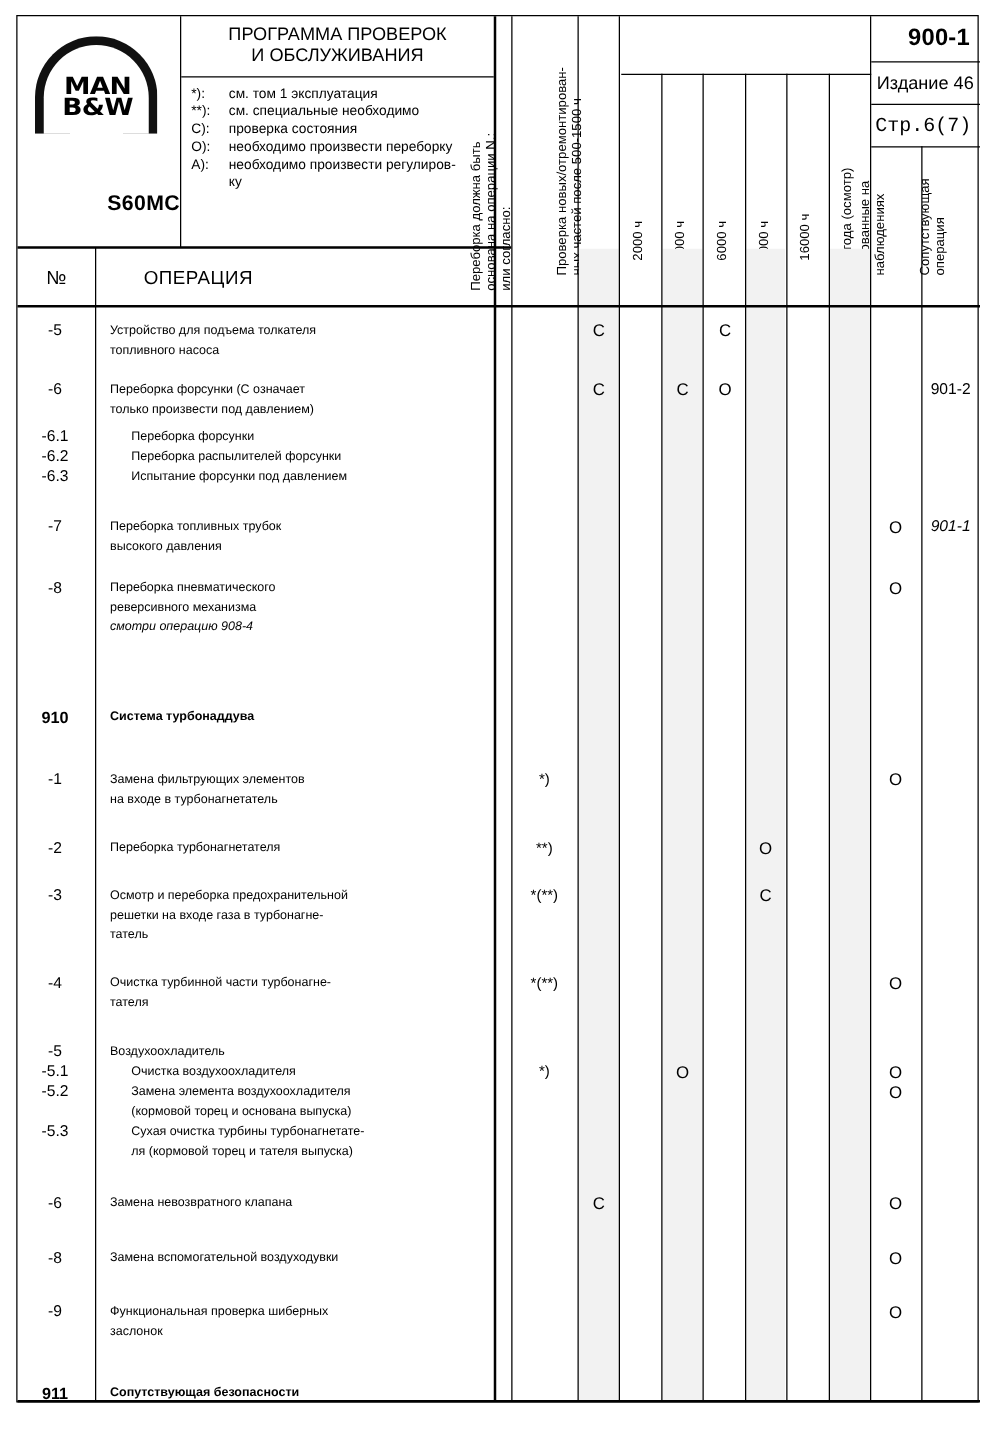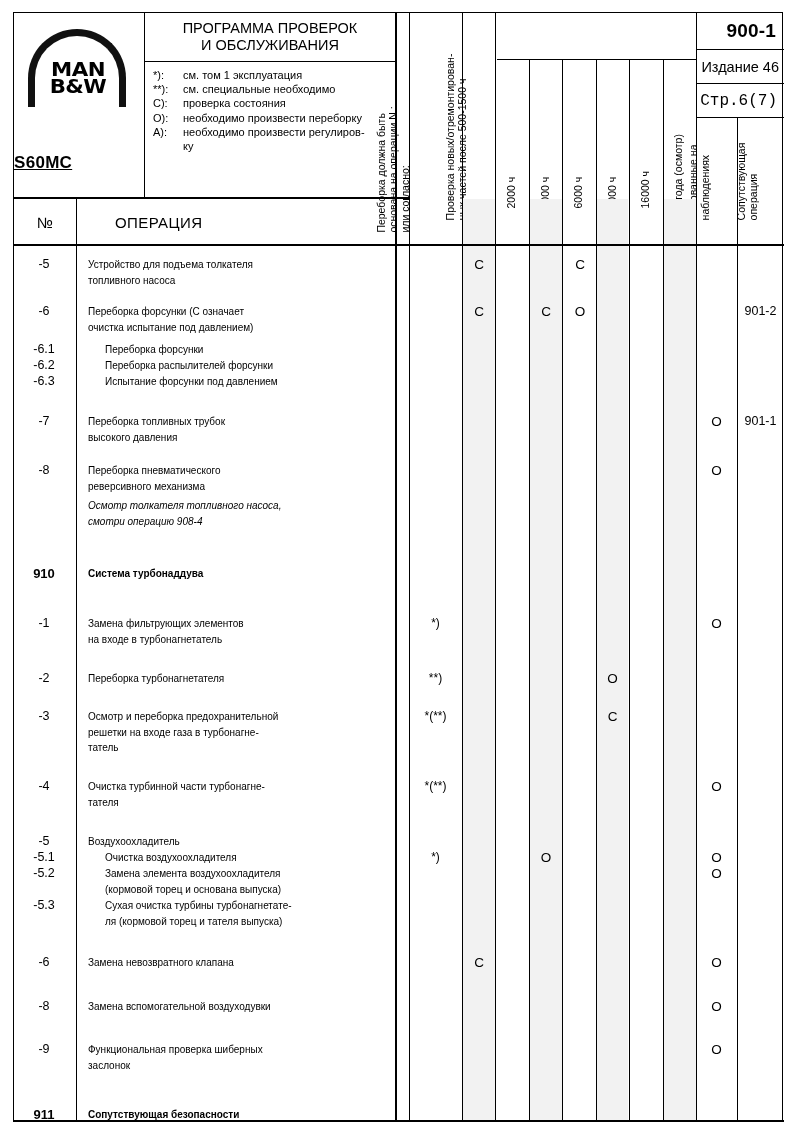--- a/index.html
+++ b/index.html
@@ -79,25 +79,24 @@
     line-height: 17px;
     letter-spacing: -0.5px;
     transform: scaleX(1.12);
   }
   #logo-text span { display: block; }
   #engine-type {
     position: absolute;
     left: 0;
     top: 140px;
     width: 130px;
-    text-align: left;
+    text-align: right;
     font-size: 17px;
     font-weight: bold;
     letter-spacing: 0.3px;
-    text-decoration: underline;
   }
 
   
   #title-block {
     position: absolute;
     left: 131px;
     top: 0;
     width: 250px;
     height: 48px;
     display: flex;
@@ -382,21 +381,21 @@
           <div>топливного насоса</div>
         </div>
         <div class="mark" style="left:448px; width:34px;">C</div>
         <div class="mark" style="left:549px; width:34px;">C</div>
       </div>
 
       <div class="row" style="top:58px;">
         <div class="rnum">-6</div>
         <div class="rtext">
           <div>Переборка форсунки (С означает</div>
-          <div>очистка испытание под давлением)</div>
+          <div>только произвести под давлением)</div>
         </div>
         <div class="mark" style="left:448px; width:34px;">C</div>
         <div class="mark" style="left:515px; width:34px;">C</div>
         <div class="mark" style="left:549px; width:34px;">O</div>
         <div class="mark" style="left:723px; width:47px; font-size:12.5px;">901-2</div>
       </div>
 
       <div class="row" style="top:96px;">
         <div class="rnum">-6.1</div>
         <div class="rtext ind">Переборка форсунки</div>
@@ -412,29 +411,28 @@
         <div class="rtext ind">Испытание форсунки под давлением</div>
       </div>
 
       <div class="row" style="top:168px;">
         <div class="rnum">-7</div>
         <div class="rtext">
           <div>Переборка топливных трубок</div>
           <div>высокого давления</div>
         </div>
         <div class="mark" style="left:682px; width:41px;">O</div>
-        <div class="mark" style="left:723px; width:47px; font-size:12.5px;">901-1</div>
+        <div class="mark" style="left:723px; width:47px; font-size:12.5px;font-style:italic;">901-1</div>
       </div>
 
       <div class="row" style="top:217px;">
         <div class="rnum">-8</div>
         <div class="rtext">
           <div>Переборка пневматического</div>
           <div>реверсивного механизма</div>
-          <div class="ital" style="font-style:italic; margin-top:4px;">Осмотр толкателя топливного насоса,</div>
           <div class="ital" style="font-style:italic;">смотри операцию 908-4</div>
         </div>
         <div class="mark" style="left:682px; width:41px;">O</div>
       </div>
 
       <div class="row" style="top:320px;">
         <div class="rnum bold">910</div>
         <div class="rtext bold">Система турбонаддува</div>
       </div>
 

